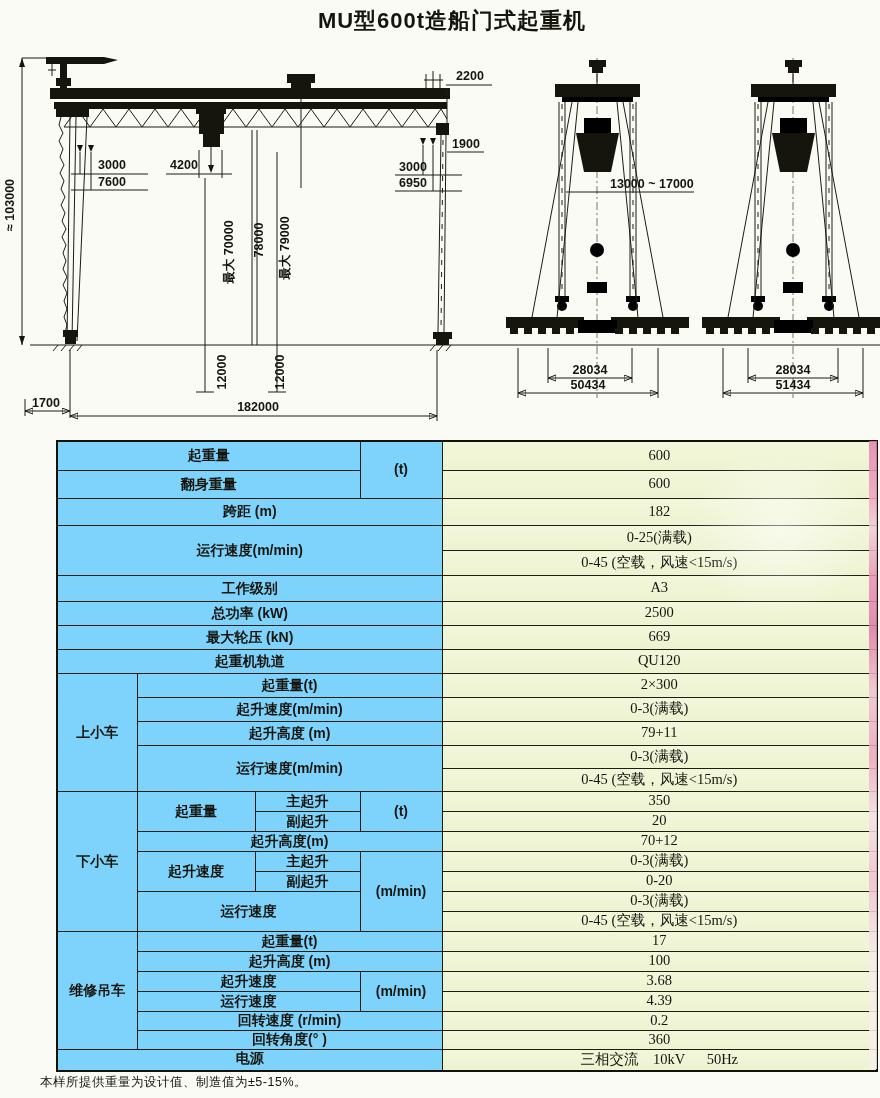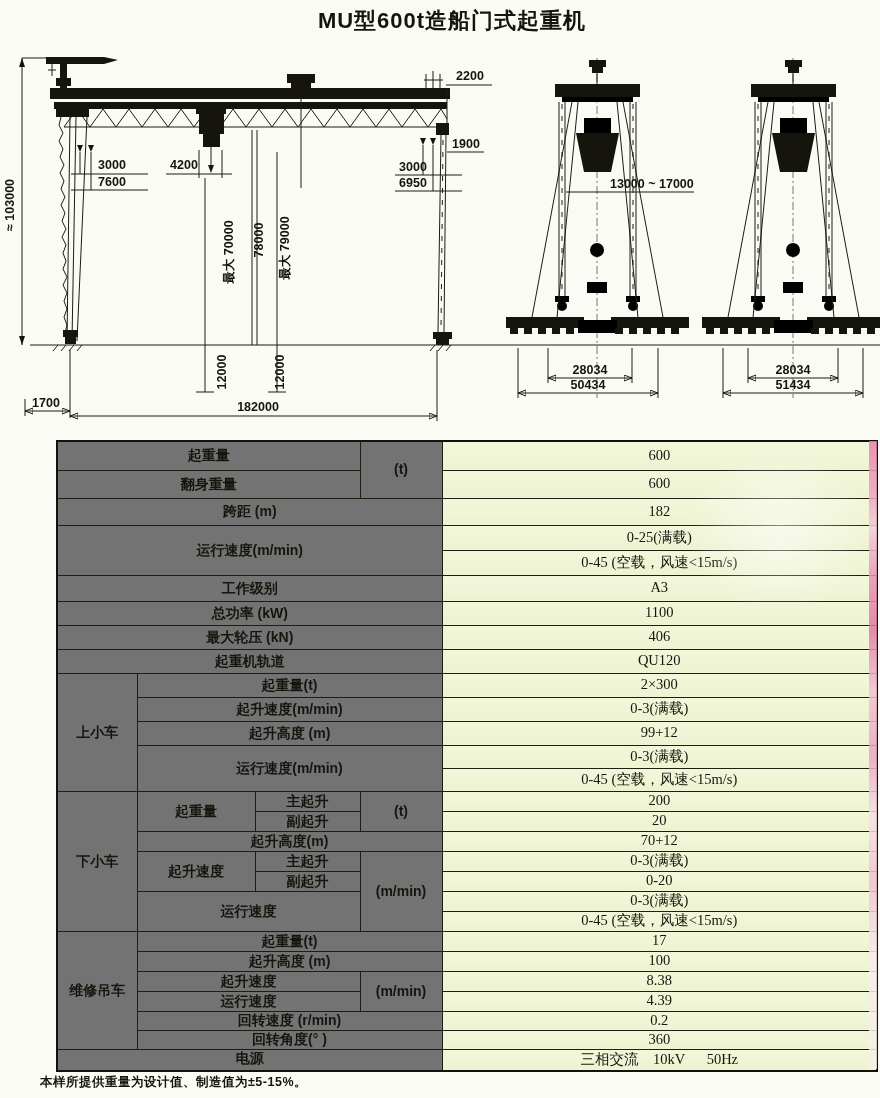--- a/index.html
+++ b/index.html
@@ -24,21 +24,21 @@
   table.spec{
     border-collapse:collapse;table-layout:fixed;width:820px;
     border:2px solid #12120a;
   }
   table.spec td{
     border:1.5px solid #1d1d12;
     text-align:center;vertical-align:middle;
     overflow:hidden;line-height:1.05;padding:0;
   }
   td.g{
-    background:#737373;
+    background:#7dd3fc;
     font-weight:bold;font-size:14px;
   }
   td.g4{padding-right:64px;}
   td.g3{padding-right:80px;}
   td.gp{padding-left:92px;font-family:Liberation Serif, serif;}
   td.v{
     background:linear-gradient(180deg,#f2f7db,#edf3d1);
     font-family:"Liberation Serif","DejaVu Serif",serif;
     font-size:14.5px;
     border-top-color:#5c604a;border-bottom-color:#5c604a;
@@ -52,21 +52,21 @@
       #efc0cf 70%, #f7ebec 82%, #f6f1e7 100%);
     opacity:.85;pointer-events:none;
   }
   .sheen{
     position:absolute;left:690px;top:446px;width:180px;height:170px;
     background:radial-gradient(closest-side,rgba(255,255,255,.5),rgba(255,255,255,0));
     pointer-events:none;
   }
   .footnote{
     position:absolute;left:40px;top:1074px;
-    font-size:12.5px;font-weight:bold;letter-spacing:.5px;
+    font-size:12.5px;font-weight:normal;letter-spacing:.5px;
   }
 </style>
 </head>
 <body>
 
 <div class="title">MU型600t造船门式起重机</div>
 
 <svg class="drawing" width="880" height="432" viewBox="0 0 880 432">
   <defs>
     <marker id="mA" markerWidth="9" markerHeight="8" refX="8" refY="3.5" orient="auto-start-reverse">
@@ -334,58 +334,58 @@
   </tr>
   <tr style="height:25px">
     <td class="v">0-45 (空载，风速&lt;15m/s)</td>
   </tr>
   <tr style="height:26px">
     <td class="g g4" colspan="4">工作级别</td>
     <td class="v">A3</td>
   </tr>
   <tr style="height:24px">
     <td class="g g4" colspan="4">总功率 (kW)</td>
-    <td class="v">1100</td>
+    <td class="v">2500</td>
   </tr>
   <tr style="height:24px">
     <td class="g g4" colspan="4">最大轮压 (kN)</td>
-    <td class="v">406</td>
+    <td class="v">669</td>
   </tr>
   <tr style="height:24px">
     <td class="g g4" colspan="4">起重机轨道</td>
     <td class="v">QU120</td>
   </tr>
 
   <tr style="height:24px">
     <td class="g" rowspan="5">上小车</td>
     <td class="g g3" colspan="3">起重量(t)</td>
     <td class="v">2×300</td>
   </tr>
   <tr style="height:24px">
     <td class="g g3" colspan="3">起升速度(m/min)</td>
     <td class="v">0-3(满载)</td>
   </tr>
   <tr style="height:24px">
     <td class="g g3" colspan="3">起升高度 (m)</td>
-    <td class="v">99+12</td>
+    <td class="v">79+11</td>
   </tr>
   <tr style="height:23px">
     <td class="g g3" colspan="3" rowspan="2">运行速度(m/min)</td>
     <td class="v">0-3(满载)</td>
   </tr>
   <tr style="height:23px">
     <td class="v">0-45 (空载，风速&lt;15m/s)</td>
   </tr>
 
   <tr style="height:20px">
     <td class="g" rowspan="7">下小车</td>
     <td class="g" rowspan="2">起重量</td>
     <td class="g">主起升</td>
     <td class="g" rowspan="2">(t)</td>
-    <td class="v">200</td>
+    <td class="v">350</td>
   </tr>
   <tr style="height:20px">
     <td class="g">副起升</td>
     <td class="v">20</td>
   </tr>
   <tr style="height:20px">
     <td class="g g3" colspan="3">起升高度(m)</td>
     <td class="v">70+12</td>
   </tr>
   <tr style="height:20px">
@@ -411,21 +411,21 @@
     <td class="g g3" colspan="3">起重量(t)</td>
     <td class="v">17</td>
   </tr>
   <tr style="height:20px">
     <td class="g g3" colspan="3">起升高度 (m)</td>
     <td class="v">100</td>
   </tr>
   <tr style="height:20px">
     <td class="g" colspan="2">起升速度</td>
     <td class="g" rowspan="2">(m/min)</td>
-    <td class="v">8.38</td>
+    <td class="v">3.68</td>
   </tr>
   <tr style="height:20px">
     <td class="g" colspan="2">运行速度</td>
     <td class="v">4.39</td>
   </tr>
   <tr style="height:19px">
     <td class="g g3" colspan="3">回转速度 (r/min)</td>
     <td class="v">0.2</td>
   </tr>
   <tr style="height:19px">

